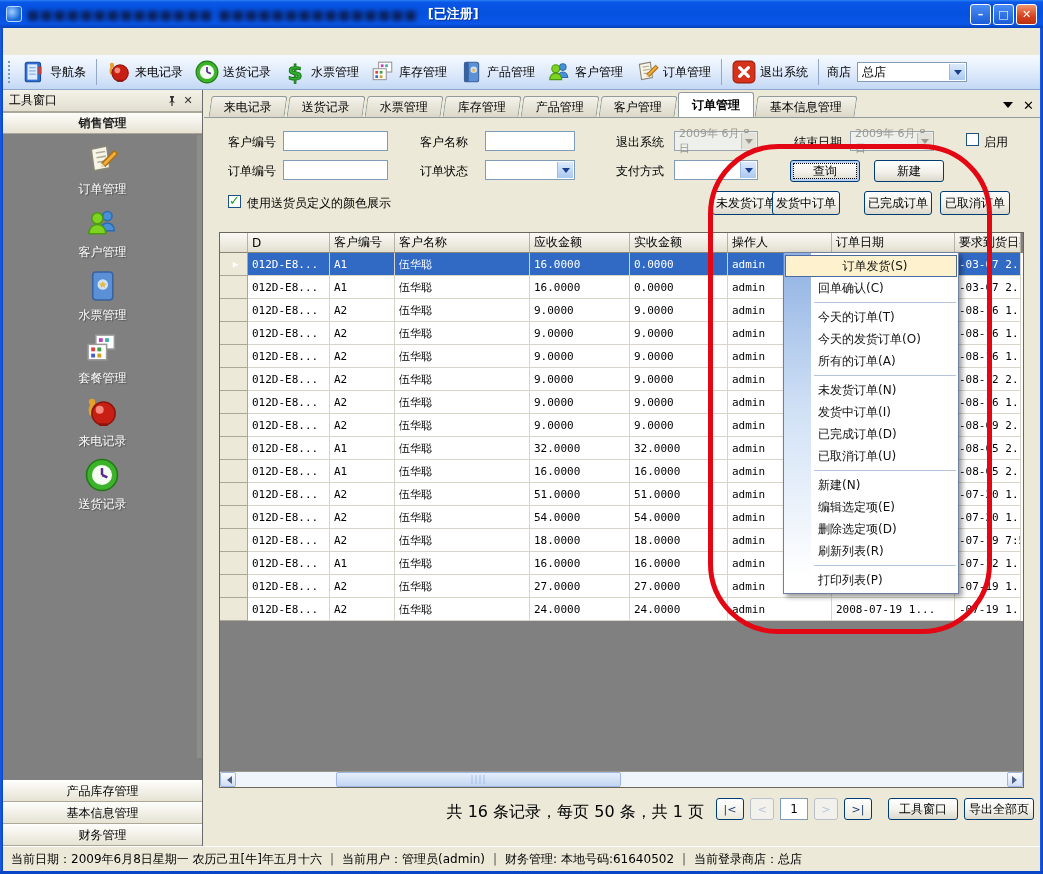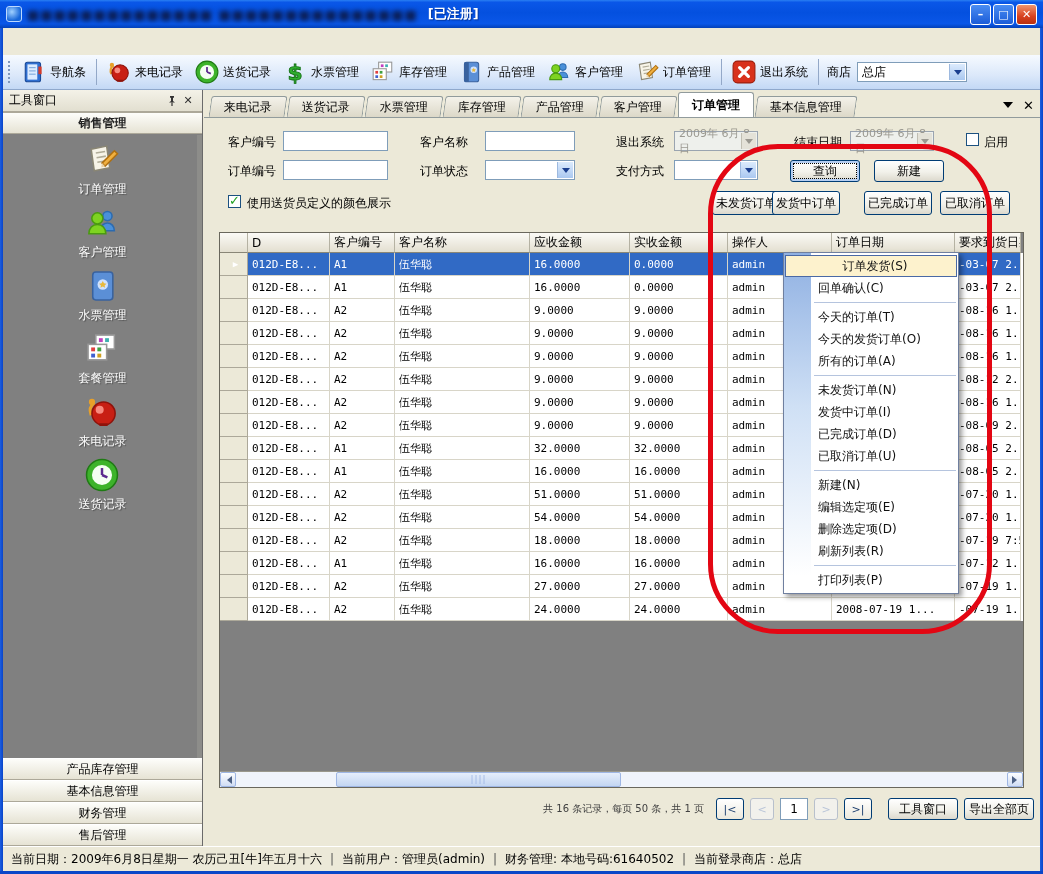--- a/index.html
+++ b/index.html
@@ -101,21 +101,21 @@
   .hscroll { position:absolute; left:0; right:0; bottom:0; height:16px; background:#f0f4fb; display:flex; border-top:1px solid #9a988c;}
   .harrow { width:16px; height:15px; background:linear-gradient(180deg,#fdfeff,#cfdcf3); border:1px solid #9eb6e4; border-radius:2px;
     display:flex; align-items:center; justify-content:center; cursor:pointer;}
   .harrow .tri-l { width:0;height:0;border:4px solid transparent;border-right:5px solid #4d6185;margin-right:2px;}
   .harrow .tri-r { width:0;height:0;border:4px solid transparent;border-left:5px solid #4d6185;margin-left:2px;}
   .htrack { flex:1; position:relative;}
   .hthumb { position:absolute; left:100px; width:285px; top:0; height:15px; border:1px solid #9eb6e4; border-radius:2px;
     background:linear-gradient(180deg,#e6eefb,#c3d6f2); cursor:pointer;}
   .hthumb:after{ content:"||||"; position:absolute; left:50%; top:1px; transform:translateX(-50%); color:#9eb6e4; font-size:9px; letter-spacing:1px;}
   
-  .records { position:absolute; font-size:10px; color:#404040; white-space:nowrap;}
+  .records { position:absolute; font-size:16px; color:#000000; white-space:nowrap;}
   .pgbtn { position:absolute; width:28px; height:22px; border:1px solid #003c74; border-radius:3px;
     background:linear-gradient(180deg,#fff,#ece9dd); font-size:11px; display:flex; align-items:center; justify-content:center; color:#1c3e6e; cursor:pointer;}
   .pgbtn.disabled { border-color:#b8c0cc; color:#b8c4d8; background:#f2f1ec; cursor:default;}
   .pginput { position:absolute; width:28px; height:22px; border:1px solid #7f9db9; background:#fff; font-size:12px; text-align:center; line-height:20px;}
   
   .statusbar { position:absolute; left:3px; right:3px; bottom:3px; height:25px; background:#ECE9D8; border-top:1px solid #fff;
     display:flex; align-items:center; padding-left:8px; font-size:12px; gap:8px; z-index:4; white-space:nowrap; overflow:hidden;}
   .statusbar .sdiv { color:#555;}
   
   .ctxmenu { position:absolute; left:783px; top:252px; width:176px; background:#fff; border:1px solid #6f7f9f;
@@ -337,21 +337,20 @@
               <line x1="11" y1="11" x2="14.5" y2="12.5" stroke="#5b2a8e" stroke-width="1.6"></line>
             </svg></span>
           <div class="lbl">送货记录</div>
         </div>
       </div>
     <div class="sb-scroll"></div>
     <div class="sb-bottom" id="sidebar-sections">
         <div class="sb-bar">产品库存管理</div>
         <div class="sb-bar">基本信息管理</div>
         <div class="sb-bar">财务管理</div>
-        <div class="sb-bar">售后管理</div>
       </div>
   </div>
 
   <div class="main">
     <div class="tabstrip" id="tabstrip">
         <div class="tab">
           <span>来电记录</span>
         </div>
         <div class="tab">
           <span>送货记录</span>

